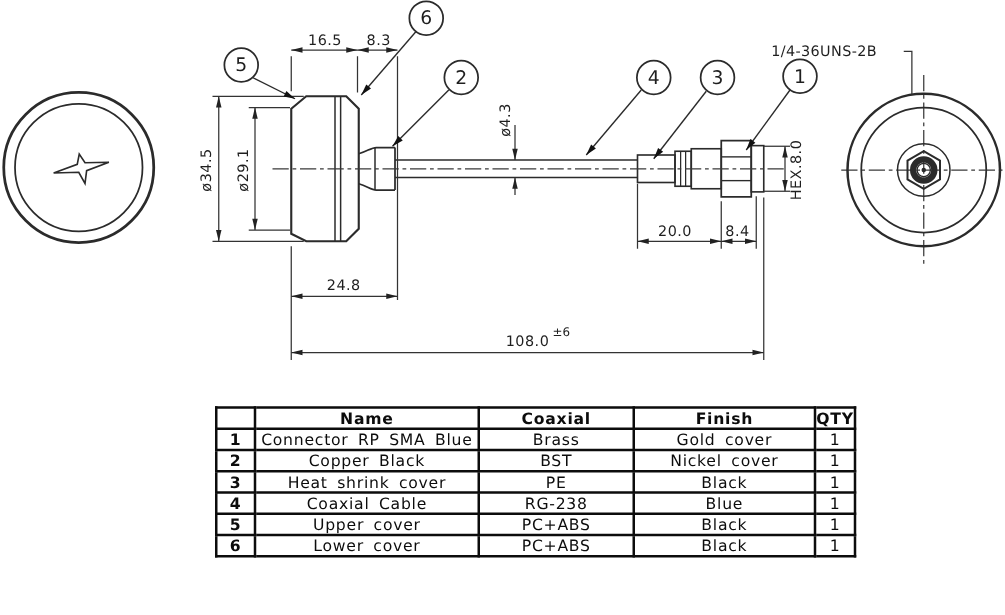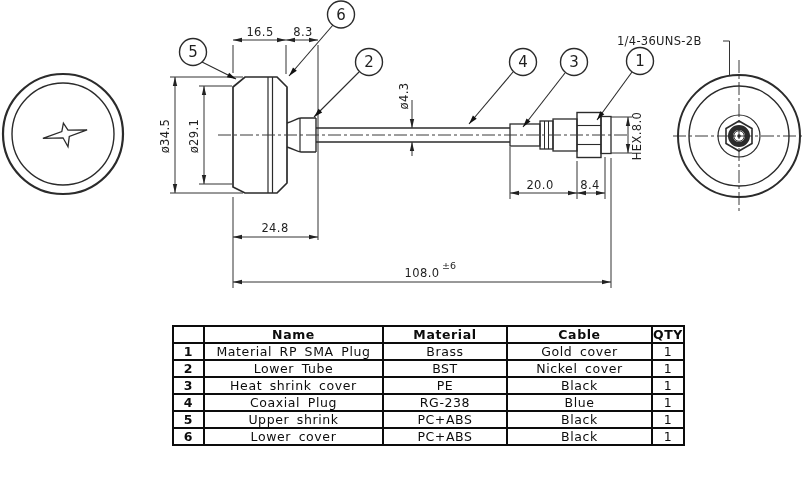--- a/index.html
+++ b/index.html
@@ -193,55 +193,55 @@
         <col style="width:31px">
         <col style="width:179px">
         <col style="width:124px">
         <col style="width:145px">
         <col style="width:32px">
       </colgroup>
     <tbody>
         <tr>
       <th></th>
       <th>Name</th>
-      <th>Material</th>
-      <th>Cable</th>
+      <th>Coaxial</th>
+      <th>Finish</th>
       <th>QTY</th>
     </tr>
     <tr>
       <td class="num">1</td>
-      <td>Material RP SMA Plug</td>
+      <td>Connector RP SMA Blue</td>
       <td>Brass</td>
       <td>Gold cover</td>
       <td>1</td>
     </tr>
     <tr>
       <td class="num">2</td>
-      <td>Lower Tube</td>
+      <td>Copper Black</td>
       <td>BST</td>
       <td>Nickel cover</td>
       <td>1</td>
     </tr>
     <tr>
       <td class="num">3</td>
       <td>Heat shrink cover</td>
       <td>PE</td>
       <td>Black</td>
       <td>1</td>
     </tr>
     <tr>
       <td class="num">4</td>
-      <td>Coaxial Plug</td>
+      <td>Coaxial Cable</td>
       <td>RG-238</td>
       <td>Blue</td>
       <td>1</td>
     </tr>
     <tr>
       <td class="num">5</td>
-      <td>Upper shrink</td>
+      <td>Upper cover</td>
       <td>PC+ABS</td>
       <td>Black</td>
       <td>1</td>
     </tr>
     <tr>
       <td class="num">6</td>
       <td>Lower cover</td>
       <td>PC+ABS</td>
       <td>Black</td>
       <td>1</td>

